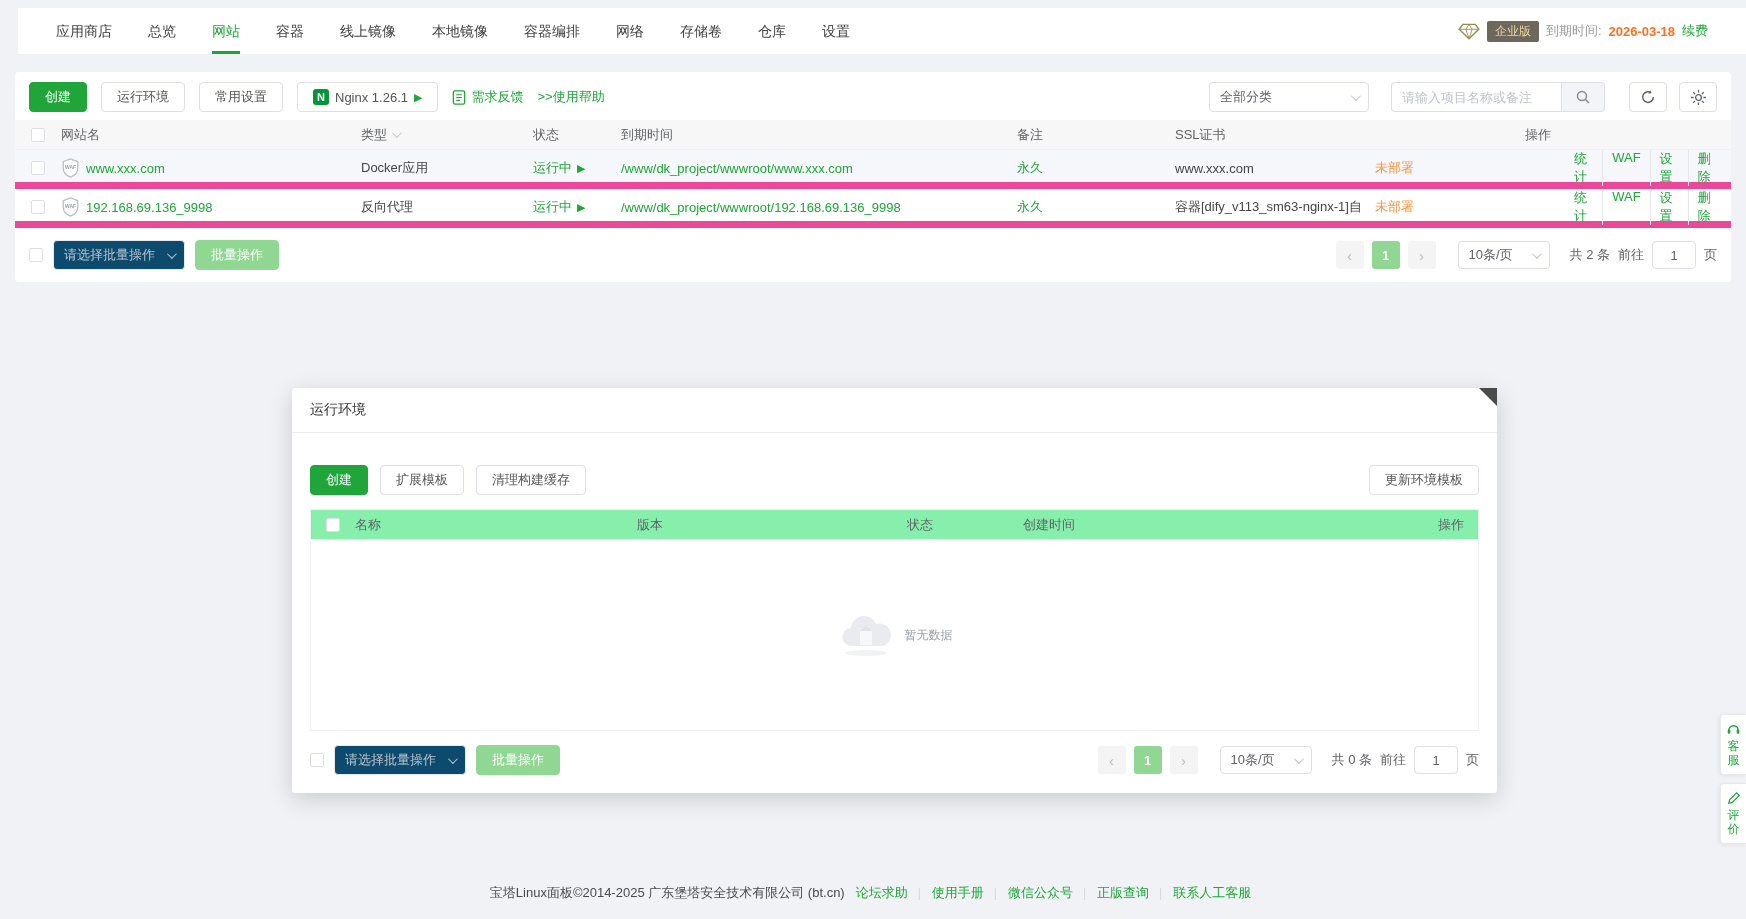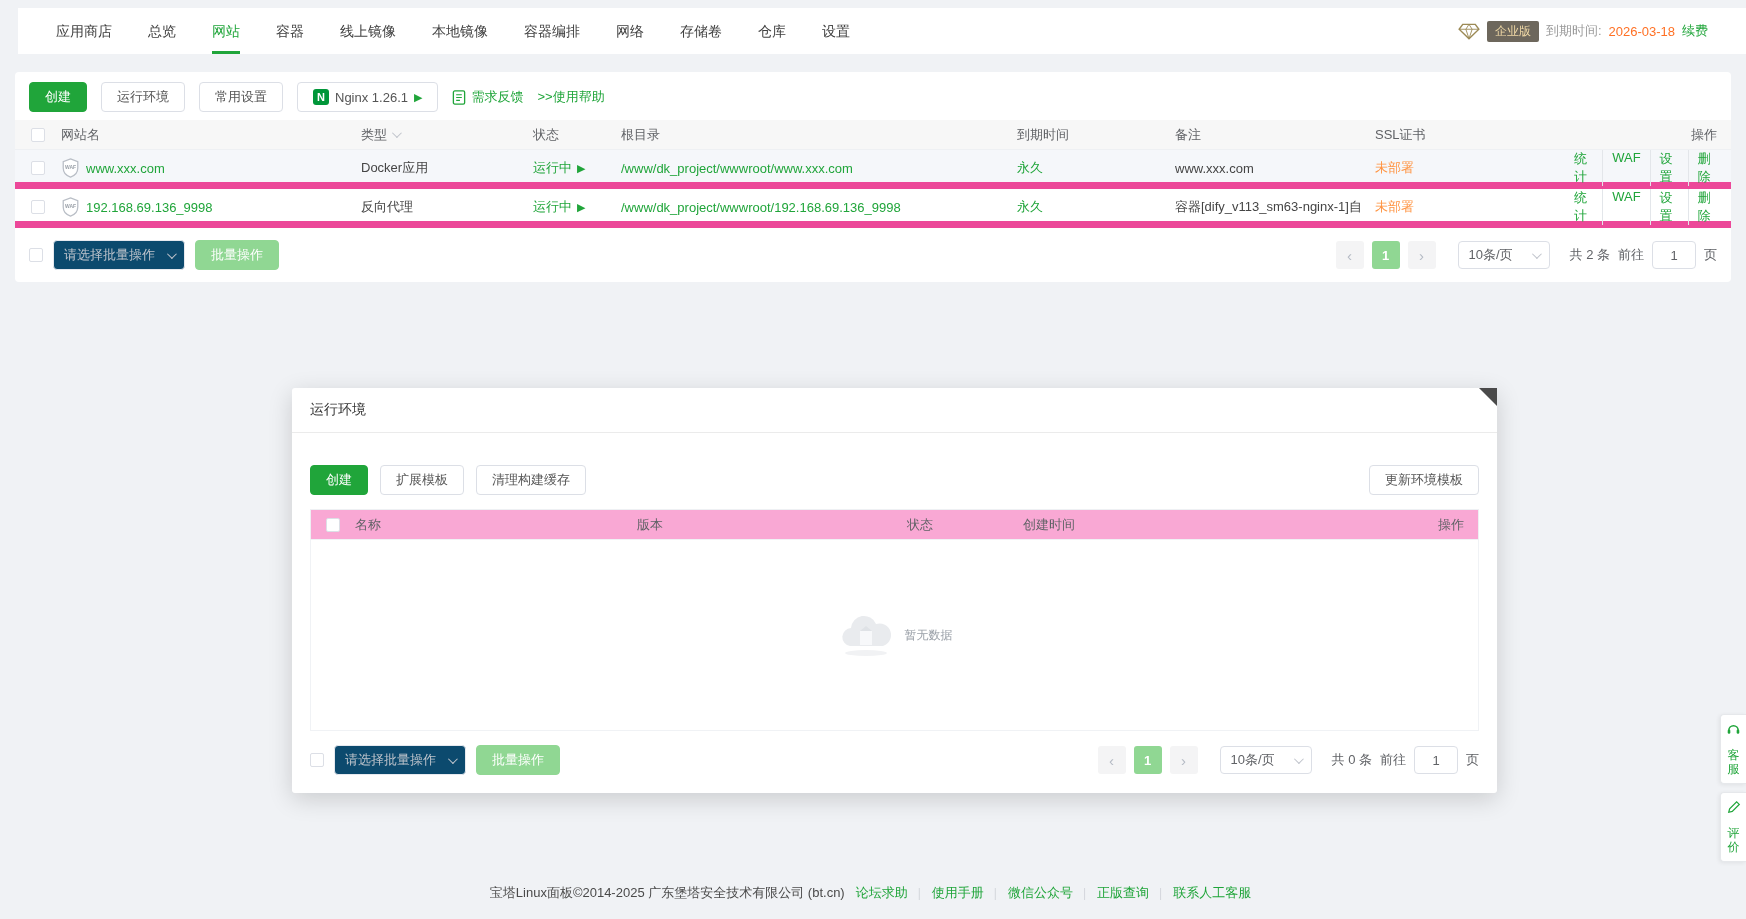--- a/index.html
+++ b/index.html
@@ -19,21 +19,21 @@
 
   
   .topnav{position:absolute;left:18px;top:8px;right:0;height:46px;background:#fff;display:flex;align-items:center;padding:0 38px}
   .nav{display:flex;gap:36px}
   .nav-item{font-size:14px;color:#404040;cursor:pointer;position:relative;line-height:46px;height:46px;white-space:nowrap}
   .nav-item.active{color:var(--green)}
   .nav-item.active::after{content:"";position:absolute;bottom:0;left:50%;transform:translateX(-50%);width:28px;height:3px;background:var(--green)}
   .license{margin-left:auto;display:flex;align-items:center;gap:7px;font-size:13px}
   .badge{background:#6d675c;color:#f0d9a6;font-size:12px;padding:2px 8px;border-radius:2px}
   .expire-label{color:#9a9a9a}
-  .expire-date{color:var(--date-orange);font-weight:normal}
+  .expire-date{color:var(--date-orange);font-weight:bold}
   .renew{color:var(--green);cursor:pointer}
 
   
   .btn{height:30px;padding:0 15px;border:1px solid var(--border);border-radius:4px;background:#fff;color:#555;font-size:13px;display:inline-flex;align-items:center;gap:6px;cursor:pointer;white-space:nowrap}
   .btn.primary{background:var(--green);border-color:var(--green);color:#fff}
   .btn.batch{background:var(--light-green);border-color:var(--light-green);color:#fff}
   .link{color:var(--green);font-size:13px;cursor:pointer;display:inline-flex;align-items:center;gap:5px;white-space:nowrap}
   .selectbox{height:30px;border:1px solid var(--border);border-radius:4px;display:flex;align-items:center;justify-content:space-between;padding:0 10px;font-size:13px;color:var(--txt2);background:#fff;cursor:pointer}
   .chev{width:7px;height:7px;border-right:1.5px solid #c0c4cc;border-bottom:1.5px solid #c0c4cc;transform:rotate(45deg) translateY(-2px)}
   .cb{width:14px;height:14px;border:1px solid var(--border);border-radius:2px;background:#fff;display:inline-block;cursor:pointer;flex:none}
@@ -85,32 +85,32 @@
   .modal{position:absolute;left:292px;top:388px;width:1205px;background:#fff;border-radius:3px;box-shadow:0 6px 24px rgba(0,0,0,.16)}
   .fold{position:absolute;top:0;right:0;width:0;height:0;border-top:18px solid #4a4a4a;border-left:18px solid transparent;cursor:pointer}
   .modal-title{padding:13px 18px;font-size:14px;color:#333;border-bottom:1px solid #ebebeb}
   .modal-body{padding:16px 18px 18px}
   .tabs{display:flex;border-bottom:1px solid var(--border)}
   .tab{height:40px;line-height:38px;padding:0 27px;border:1px solid var(--border);margin-right:-1px;margin-bottom:-1px;font-size:13px;color:#555;background:#fff;cursor:pointer}
   .tab.active{color:var(--green);border-bottom-color:#fff}
   .mbtns{display:flex;align-items:center;gap:12px;margin-top:16px}
   .update-btn{margin-left:auto}
   .mgrid{display:grid;grid-template-columns:44px 282px 270px 116px 300px 1fr;align-items:center}
-  .mthead{height:30px;background:#f9a8d4;color:var(--txt2);font-size:13px;border:1px solid var(--line);border-bottom:none;margin-top:14px}
+  .mthead{height:30px;background:#86efac;color:var(--txt2);font-size:13px;border:1px solid var(--line);border-bottom:none;margin-top:14px}
   .mtbody{height:192px;border:1px solid #f0f2f5;display:flex;flex-direction:row;align-items:center;justify-content:center;gap:10px}
   .empty-text{font-size:12px;color:#9aa0a8}
   .modal .batchbar{padding:14px 0 0}
 
   
   .footer{position:absolute;left:0;right:0;top:884px;text-align:center;font-size:13px;color:#4a4a4a}
   .f-link{color:var(--green);cursor:pointer;margin:16px 5px}
   .f-link + .f-link::before{content:"|";color:#d4d7dc;margin-right:11px;font-size:12px}
   .f-copy{margin-right:6px}
   .floatbar{position:absolute;right:0;top:714px;display:flex;flex-direction:column;gap:8px}
-  .float-tab{width:26px;background:#fff;border:1px solid #e6e8eb;border-right:none;border-radius:4px 0 0 4px;box-shadow:-1px 1px 4px rgba(0,0,0,.07);padding:7px 0 6px;display:flex;flex-direction:column;align-items:center;gap:12px;color:var(--green);cursor:pointer}
+  .float-tab{width:26px;background:#fff;border:1px solid #e6e8eb;border-right:none;border-radius:4px 0 0 4px;box-shadow:-1px 1px 4px rgba(0,0,0,.07);padding:7px 0 6px;display:flex;flex-direction:column;align-items:center;gap:3px;color:var(--green);cursor:pointer}
   .vtext{width:14px;font-size:12px;line-height:1.2;text-align:center;word-break:break-all}
 </style>
 </head>
 <body>
 
 <div class="page">
 
   <header class="topnav">
     <nav class="nav">
       <span class="nav-item">应用商店</span>
@@ -149,33 +149,59 @@
       </button>
       <span class="link">
         <svg width="14" height="15" viewBox="0 0 14 16">
             <rect x="1" y="1" width="12" height="14" rx="1.5" fill="none" stroke="#20a53a" stroke-width="1.4"></rect>
             <path d="M4 5h6M4 8h6M4 11h4" stroke="#20a53a" stroke-width="1.2"></path>
           </svg>
         <span>需求反馈</span>
       </span>
       <span class="link">&gt;&gt;使用帮助</span>
 
+      <div class="toolbar-right">
+        <div class="selectbox cat">
+          <span>全部分类</span>
+          <span class="chev"></span>
+        </div>
+        <div class="search">
+          <input placeholder="请输入项目名称或备注" style="">
+          <span class="sbtn">
+            <svg width="16" height="16" viewBox="0 0 16 16">
+                <circle cx="7" cy="7" r="4.5" fill="none" stroke="#878c94" stroke-width="1.5"></circle>
+                <path d="M10.5 10.5L14 14" stroke="#878c94" stroke-width="1.5"></path>
+              </svg>
+          </span>
+        </div>
+        <span class="iconbtn">
+          <svg width="16" height="16" viewBox="0 0 16 16">
+              <path d="M13.3 8A5.3 5.3 0 1 1 11 3.7" fill="none" stroke="#5f6368" stroke-width="1.5"></path>
+              <path d="M10.2 1.2l1.3 2.9-3.1.6z" fill="#5f6368"></path>
+            </svg>
+        </span>
+        <span class="iconbtn">
+          <svg width="17" height="17" viewBox="0 0 20 20">
+              <circle cx="10" cy="10" r="3.4" fill="none" stroke="#5f6368" stroke-width="1.5"></circle>
+              <path d="M10 1.2v3M10 15.8v3M1.2 10h3M15.8 10h3M3.8 3.8l2.1 2.1M14.1 14.1l2.1 2.1M16.2 3.8l-2.1 2.1M5.9 14.1l-2.1 2.1" stroke="#5f6368" stroke-width="1.5"></path>
+            </svg>
+        </span>
+      </div>
     </div>
 
     <div class="grid thead">
       <span class="c-check">
           <span class="cb"></span>
         </span>
       <span>网站名</span>
       <span class="c-type">
           <span>类型</span>
           <span class="chev"></span>
         </span>
       <span>状态</span>
-      <span>根目录</span>
       <span>到期时间</span>
       <span>备注</span>
       <span>SSL证书</span>
       <span class="ops-head">操作</span>
     </div>
 
     <div class="grid trow alt">
       <span class="c-check">
           <span class="cb"></span>
         </span>

